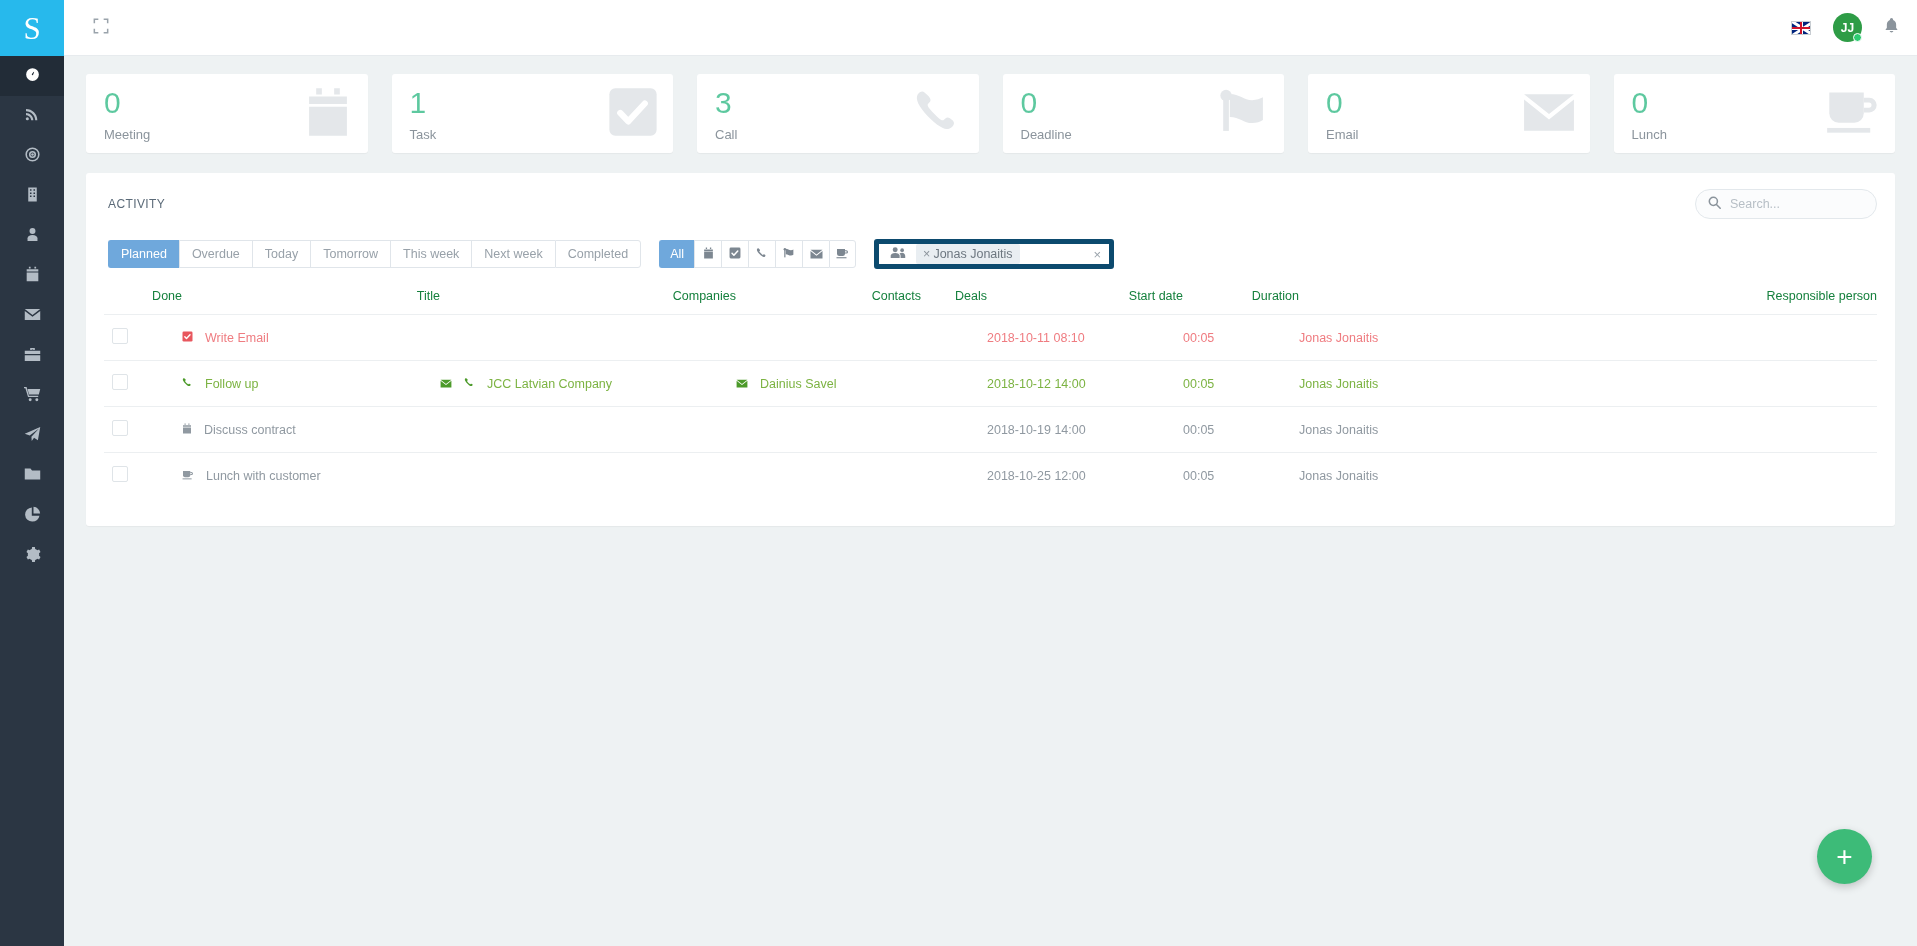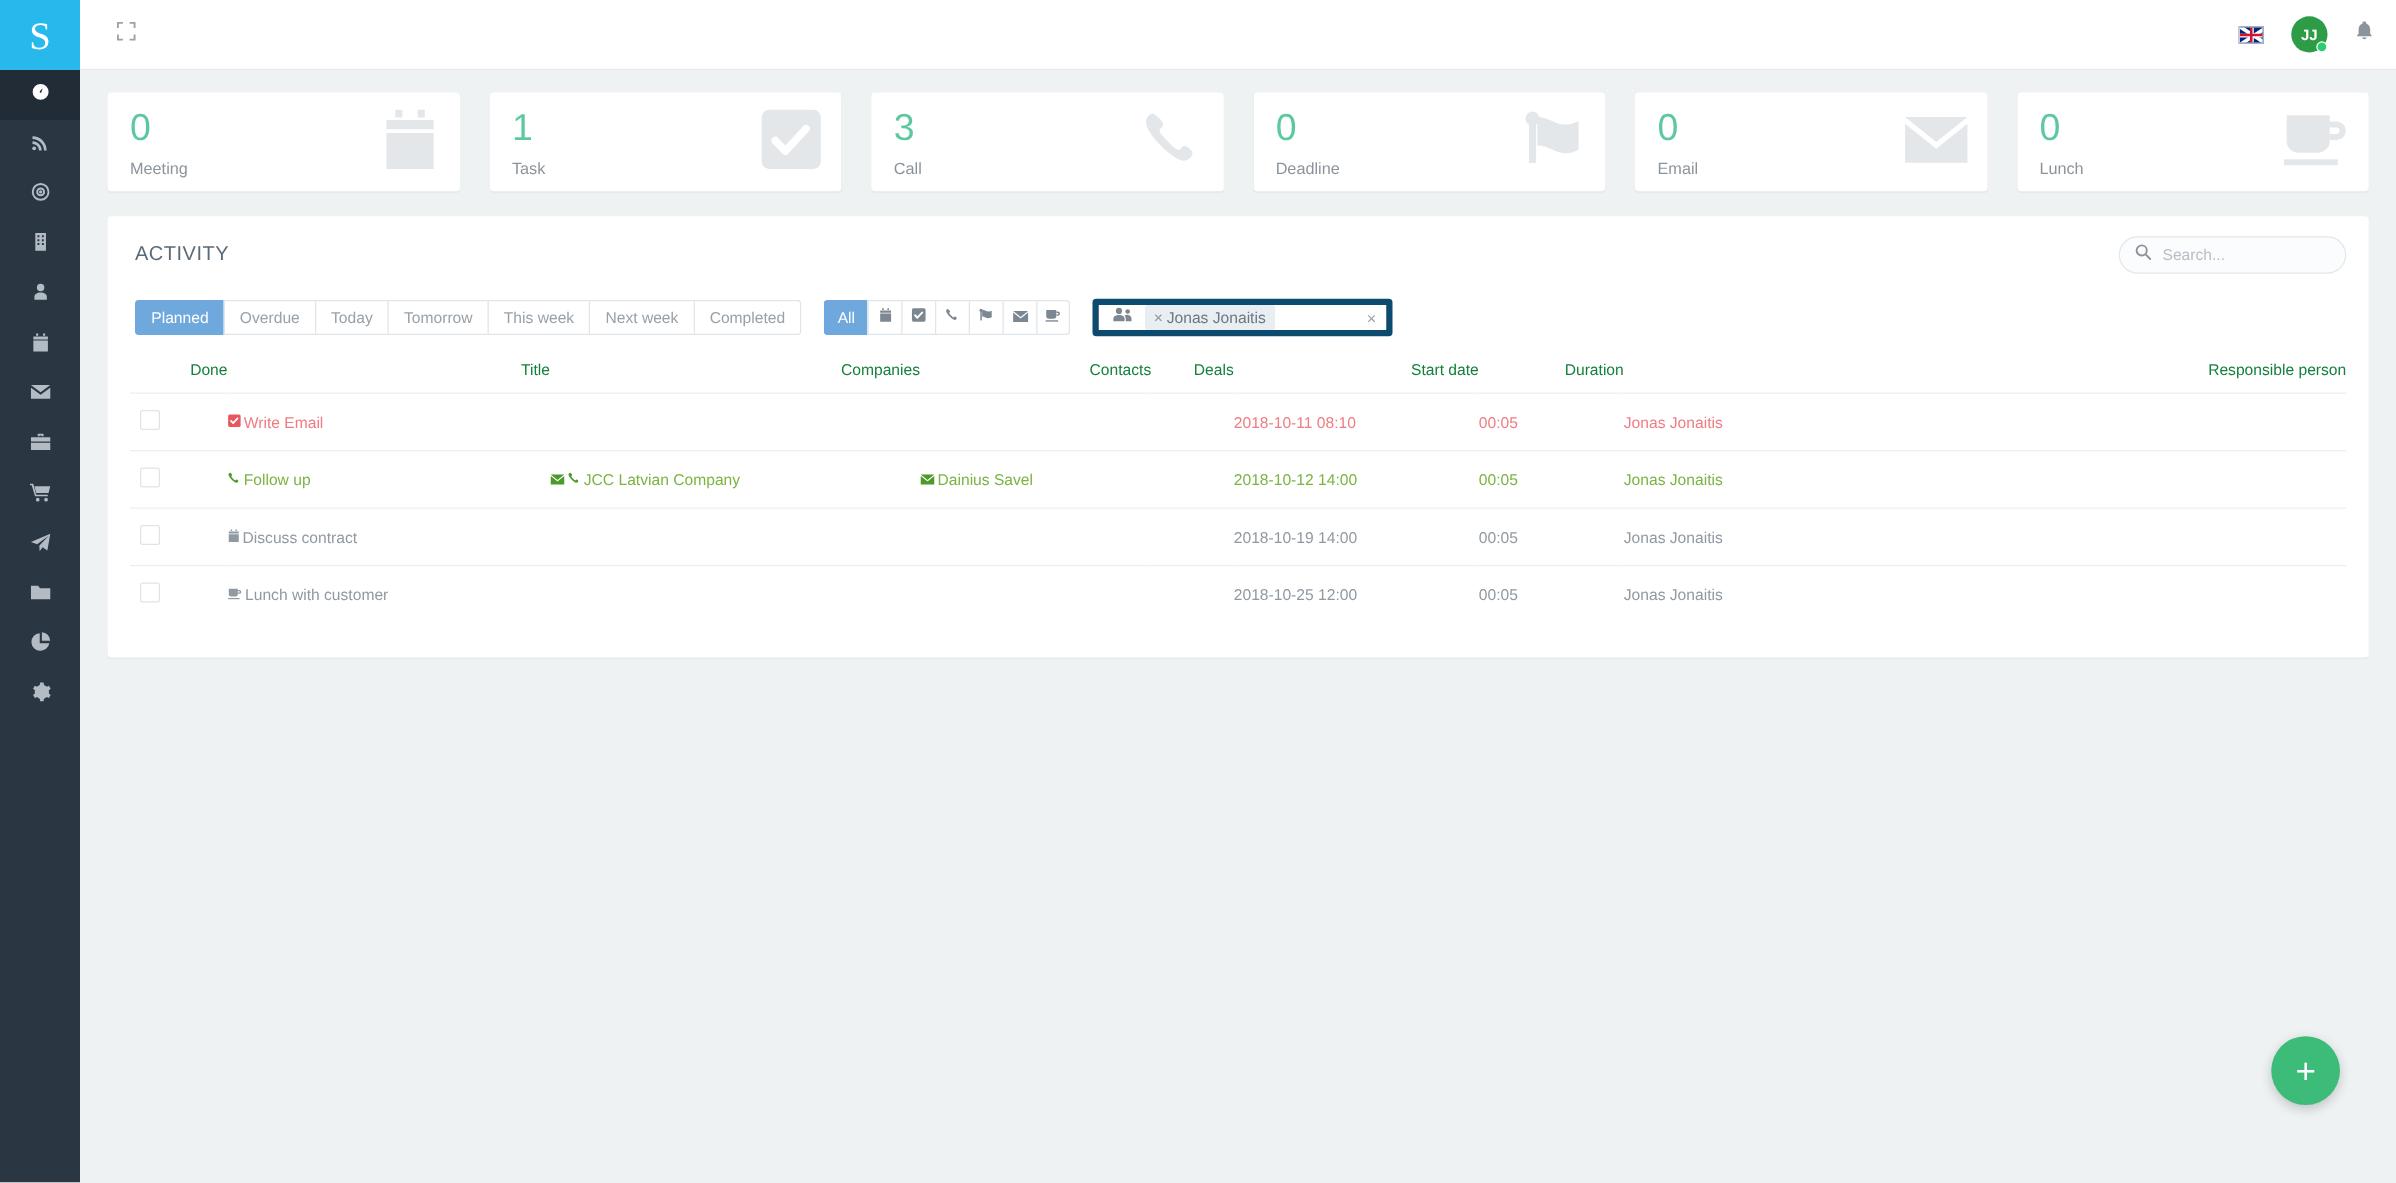--- a/index.html
+++ b/index.html
@@ -101,21 +101,21 @@
     position: absolute; right: 14px; top: 50%; transform: translateY(-50%);
     opacity: 1;
   }
   .card .cicon svg { fill: #e4e7ea; }
 
   .panel {
     margin-top: 20px; background: #fff; border-radius: 3px;
     padding: 16px 18px 28px 18px; box-shadow: 0 1px 1px rgba(0,0,0,0.04);
   }
   .panel-head { display: flex; align-items: center; justify-content: space-between; }
-  .panel-title { font-size: 16px; color: #5b6a78; letter-spacing: .4px; padding-left: 4px; }
+  .panel-title { font-size: 12px; color: #5b6a78; letter-spacing: .4px; padding-left: 4px; }
   .searchbox {
     width: 182px; height: 30px; border: 1px solid #e3e8ec; border-radius: 16px;
     background: #fbfcfd; display: flex; align-items: center; padding: 0 12px; gap: 9px;
   }
   .searchbox input {
     border: none; outline: none; background: transparent; width: 100%;
     font-size: 12.5px; color: #8b949c; font-family: "Liberation Sans", sans-serif;
   }
   .searchbox input::placeholder { color: #b7bfc6; }
 
@@ -165,21 +165,21 @@
   .col-title { width: 258px; }
   .col-comp { width: 296px; }
   .col-cont { width: 185px; }
   .col-deal { width: 66px; }
   .col-start { width: 196px; }
   .col-dur { width: 116px; }
   .chk {
     width: 16px; height: 16px; border: 1px solid #dfe4e8; border-radius: 2px; background: #fff;
     display: inline-block; cursor: pointer;
   }
-  .cellrow { display: flex; align-items: center; gap: 2px; }
+  .cellrow { display: flex; align-items: center; gap: 12px; }
   .link { cursor: pointer; }
   .red { color: #ef7c81; }
   .green { color: #7cb342; }
   .gray { color: #9099a1; }
   .ic-red svg { fill: #e8575e; }
   .ic-green svg { fill: #4c9a2a; }
   .ic-gray svg { fill: #9099a1; }
 
   .fab {
     position: absolute; right: 45px; bottom: 62px;

